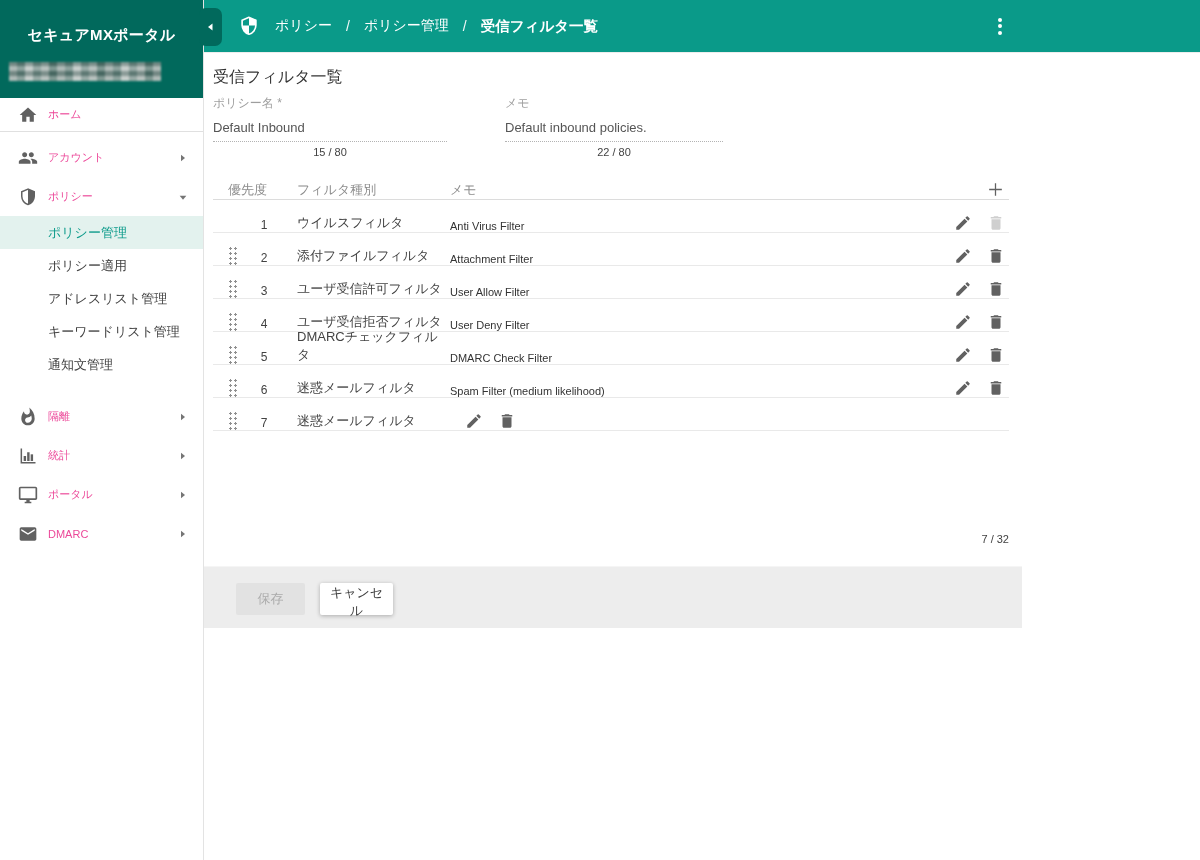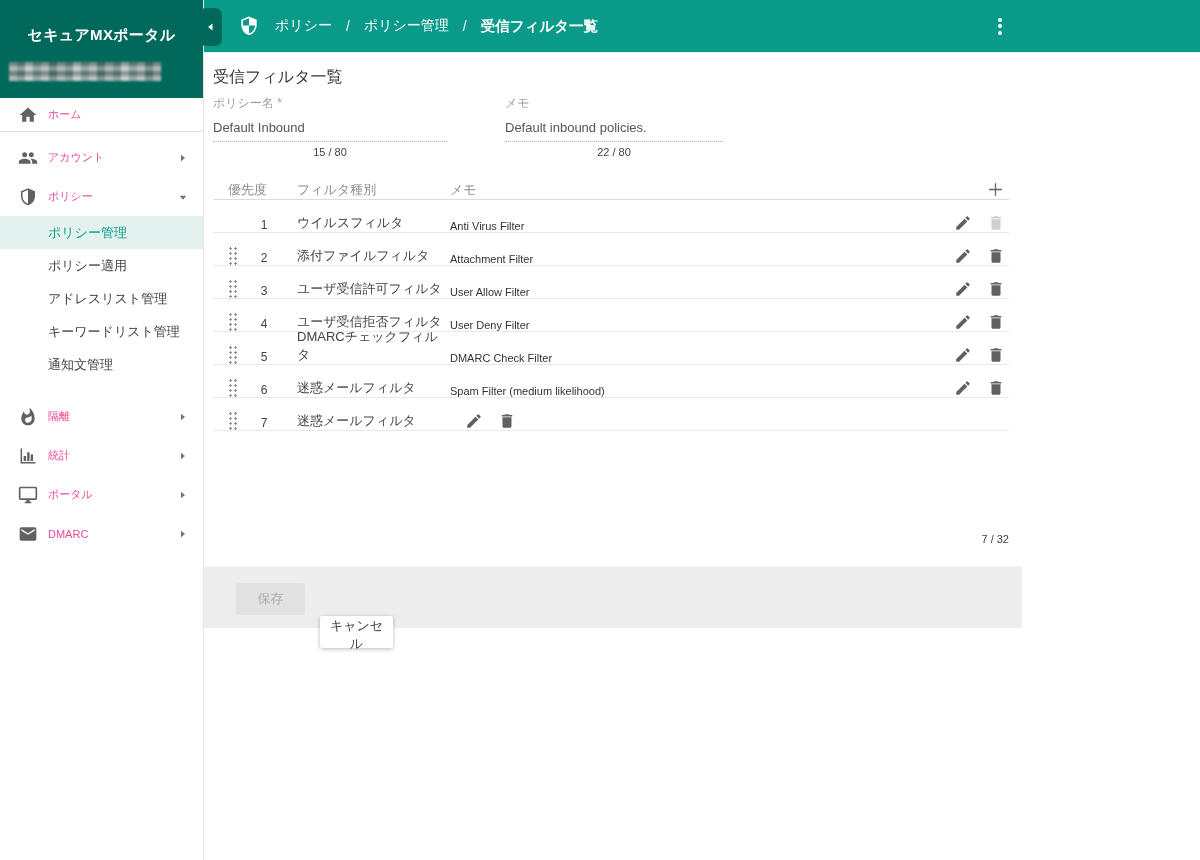--- a/index.html
+++ b/index.html
@@ -91,21 +91,21 @@
   .table-count { position:absolute; left:9px; top:481px; width:796px; text-align:right;
     font-size:11px; color:#424242; }
 
   
   .footerbar { position:absolute; left:0; top:514px; width:818px; height:62px;
     background:#ededed; border-top:1px solid #f5f5f5; }
   .btn { position:absolute; top:16px; height:32px; border:none; border-radius:2px;
     font-size:13px; font-family:inherit; }
   .btn-save { left:32px; width:69px; background:#e2e2e2; color:#ababab; }
   .btn-cancel { left:116px; width:73px; background:#fff; color:#424242;
-    box-shadow:0 1px 4px rgba(0,0,0,.28); cursor:pointer;margin-top:33px; }
+    box-shadow:0 1px 4px rgba(0,0,0,.28); cursor:pointer; }
 </style>
 </head>
 <body>
 
 <div class="app">
 
   <aside class="sidebar">
     <div class="sidebar-header">
       <div class="app-title">セキュアMXポータル</div>
       <div class="account-blur"></div>

